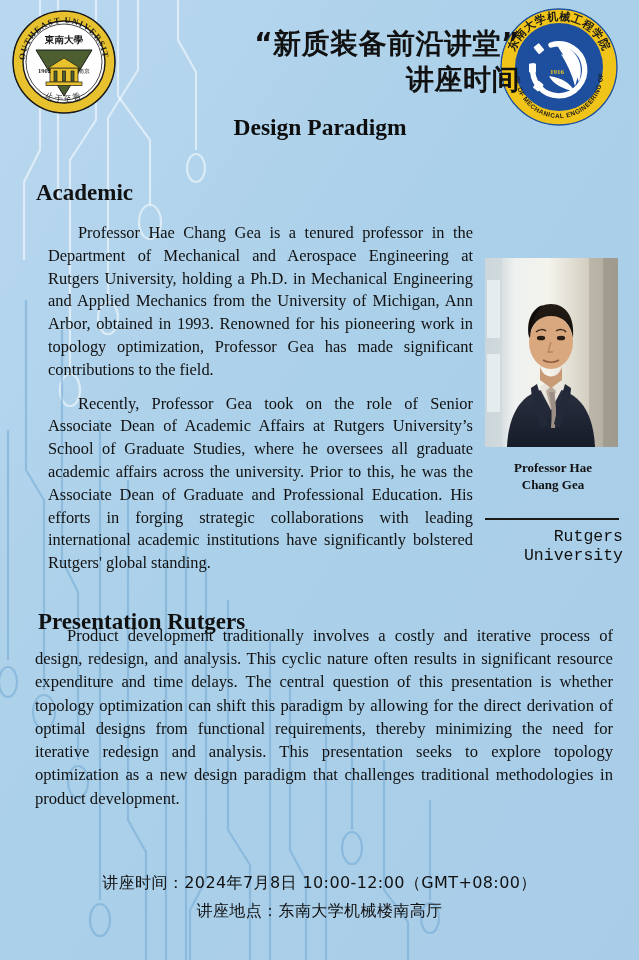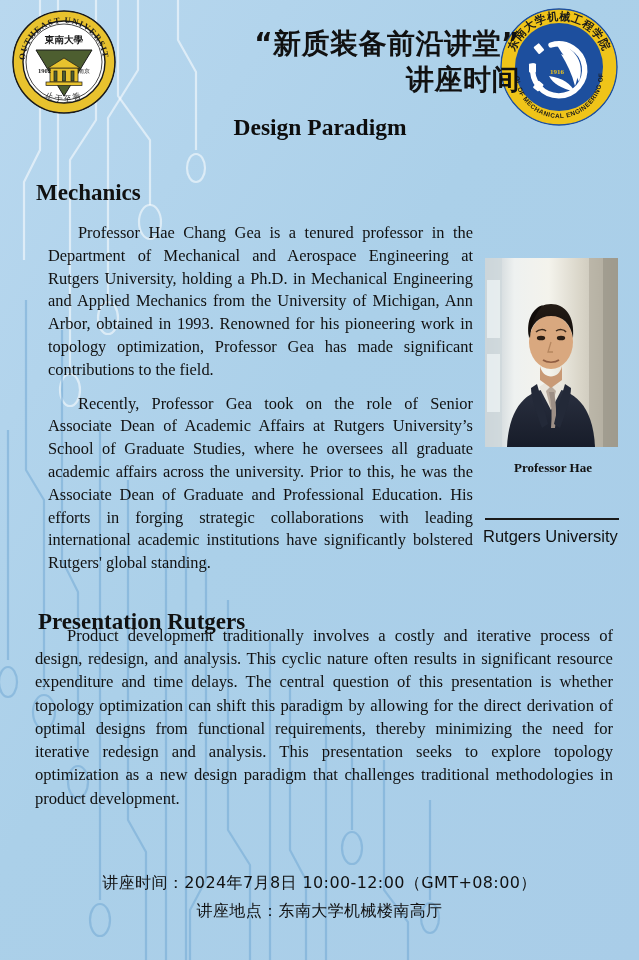--- a/index.html
+++ b/index.html
@@ -61,22 +61,22 @@
   #photo svg{display:block;}
   .sp-name{
     position:absolute;left:483px;top:460px;width:140px;text-align:center;
     font-family:"Liberation Serif",serif;font-weight:bold;font-size:13px;
     line-height:1.30;color:#111;
   }
   .sp-rule{
     position:absolute;left:485px;top:518px;width:134px;height:2px;background:#1a1a1a;
   }
   .sp-affil{
-    position:absolute;left:483px;top:527px;width:140px;text-align:left;
-    font-family:Liberation Sans, sans-serif;font-size:16.5px;color:#111;
+    position:absolute;left:483px;top:527px;width:140px;text-align:right;
+    font-family:Liberation Mono, monospace;font-size:16.5px;color:#111;
   }
   
   .footer{
     position:absolute;left:0;top:869px;width:639px;text-align:center;
     font-family:"DejaVu Sans","Liberation Sans",sans-serif;
     color:#111;font-size:16px;line-height:1.72;font-weight:500;
   }
   .footer div{letter-spacing:.4px;}
 </style>
 </head>
@@ -185,21 +185,21 @@
   </svg>
 
   <div class="cn-title">
     <div>“新质装备前沿讲堂”</div>
     <div>讲座时间</div>
   </div>
   <div class="en-title">
     <div>Design Paradigm</div>
   </div>
 
-  <div class="heading" id="h-bio">Mechanics</div>
+  <div class="heading" id="h-bio">Academic</div>
   <div class="body-col">
     <p>Professor Hae Chang Gea is a tenured professor in the Department of Mechanical and Aerospace Engineering at Rutgers University, holding a Ph.D. in Mechanical Engineering and Applied Mechanics from the University of Michigan, Ann Arbor, obtained in 1993. Renowned for his pioneering work in topology optimization, Professor Gea has made significant contributions to the field.</p>
     <p>Recently, Professor Gea took on the role of Senior Associate Dean of Academic Affairs at Rutgers University’s School of Graduate Studies, where he oversees all graduate academic affairs across the university. Prior to this, he was the Associate Dean of Graduate and Professional Education. His efforts in forging strategic collaborations with leading international academic institutions have significantly bolstered Rutgers' global standing.</p>
   </div>
 
   <div id="photo">
     <svg viewBox="0 0 133 189" width="133" height="189">
       <defs>
         <linearGradient id="wallG" x1="0" y1="0" x2="1" y2="0">
           <stop offset="0%" stop-color="#bcc6cc"></stop>
@@ -240,20 +240,21 @@
       <g stroke="#3d2a1c" stroke-width="1.5" fill="none">
         <path d="M51 74 C 54 71 59 71 61 73"></path>
         <path d="M71 73 C 74 71 79 71 81 74"></path>
       </g>
       <path d="M66 84 L63 94 L68 94" fill="none" stroke="#b5865f" stroke-width="1.3"></path>
       <path d="M58 102 C 62 105 70 105 74 102" fill="none" stroke="#8f5c41" stroke-width="1.6"></path>
     </svg>
   </div>
   <div class="sp-name">
     <div>Professor Hae</div>
+    <div>Chang Gea</div>
   </div>
   <div class="sp-rule"></div>
   <div class="sp-affil">Rutgers University</div>
 
   <div class="heading" id="h-abs">Presentation Rutgers</div>
   <div class="abstract">
     <p>Product development traditionally involves a costly and iterative process of design, redesign, and analysis. This cyclic nature often results in significant resource expenditure and time delays. The central question of this presentation is whether topology optimization can shift this paradigm by allowing for the direct derivation of optimal designs from functional requirements, thereby minimizing the need for iterative redesign and analysis. This presentation seeks to explore topology optimization as a new design paradigm that challenges traditional methodologies in product development.</p>
   </div>
 
   <div class="footer">

